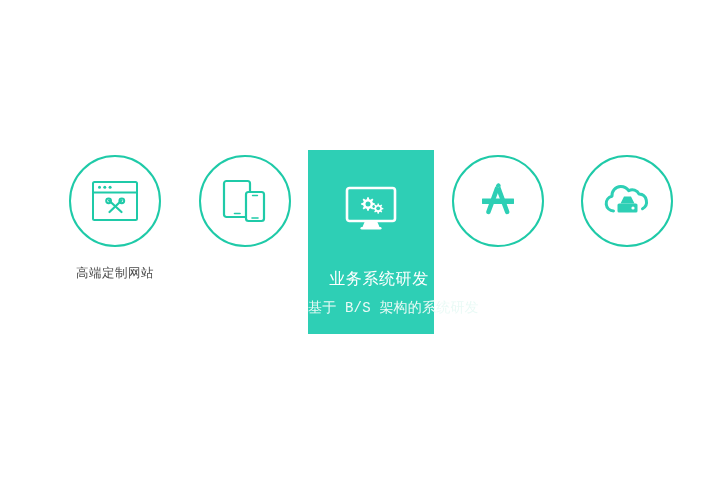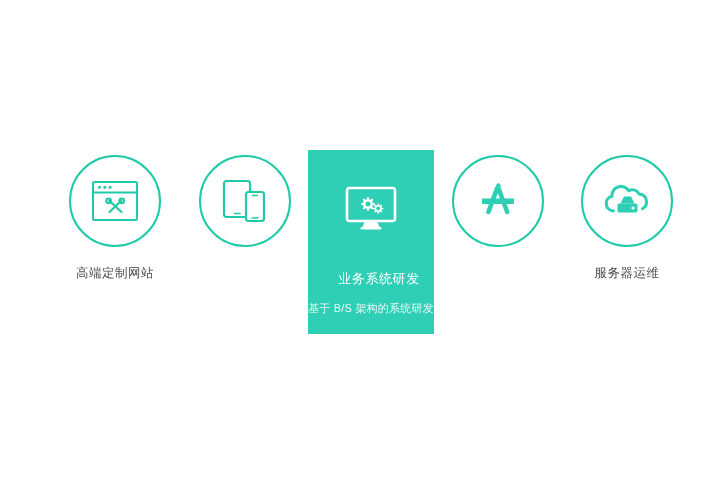--- a/index.html
+++ b/index.html
@@ -72,33 +72,34 @@
   .card-icon {
     margin-top: 30px;
     height: 58px;
     display: flex;
     align-items: center;
     justify-content: center;
   }
   .card-icon svg { display: block; }
   .card-title {
     margin-top: 32px;
-    font-size: 13px;
+    font-size: 16px;
     line-height: 18px;
     color: #ffffff;
     letter-spacing: 0.6px;
     white-space: nowrap;
     margin-left: 16px;
   }
   .card-desc {
     margin-top: 13px;
-    font-size: 11px;
+    font-size: 14px;
     line-height: 14px;
     color: #eafaf6;
     letter-spacing: 0.2px;
+    font-family: Liberation Mono, monospace;
   }
   .card-desc-line { white-space: nowrap; }
 </style>
 </head>
 <body>
 
 <div class="services-row">
 
   <div class="service service-1">
     <div class="circle">
@@ -177,16 +178,15 @@
     <div class="circle">
       <span>
         <svg width="52" height="42" viewBox="0 0 52 42">
           <path d="M12.5 31 a7.5 7.5 0 0 1 -1.5 -14.8 a9 9 0 0 1 8.5 -9.7 a9.5 9.5 0 0 1 8.2 4.2 a7.5 7.5 0 0 1 10.4 3.4 a7.8 7.8 0 0 1 3.4 14.6" fill="none" stroke="#2ecfb5" stroke-width="3" stroke-linecap="round" stroke-linejoin="round"></path>
           <path d="M19.5 23.5 l3.5 -7 h7 l3.5 7 z" fill="#2ecfb5"></path>
           <rect x="16.5" y="23.5" width="20" height="9" rx="1.6" fill="#2ecfb5"></rect>
           <circle cx="32" cy="28" r="1.6" fill="#ffffff"></circle>
         </svg>
       </span>
     </div>
-    <div class="service-label">服务器运维</div>
   </div>
 
 </div>
 
 </body></html>

